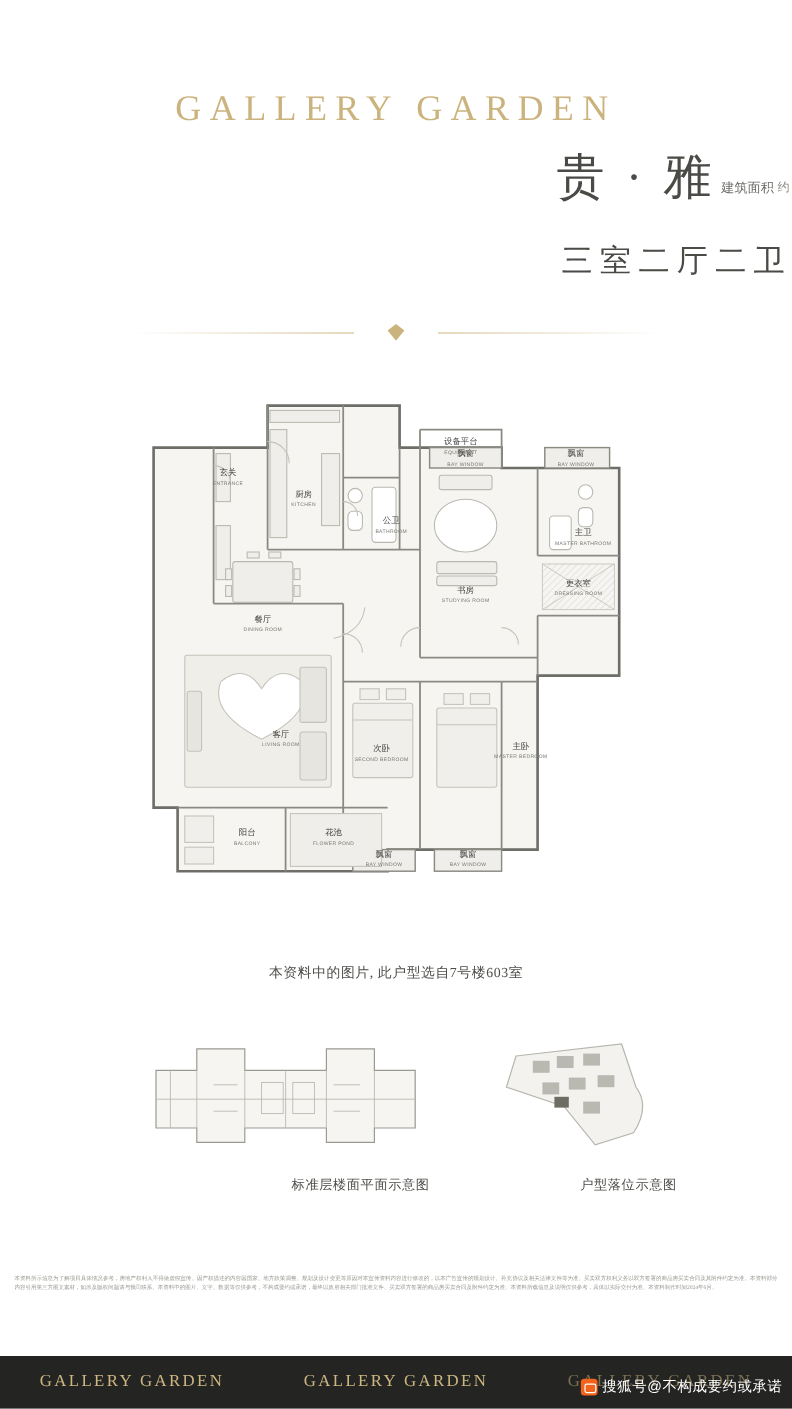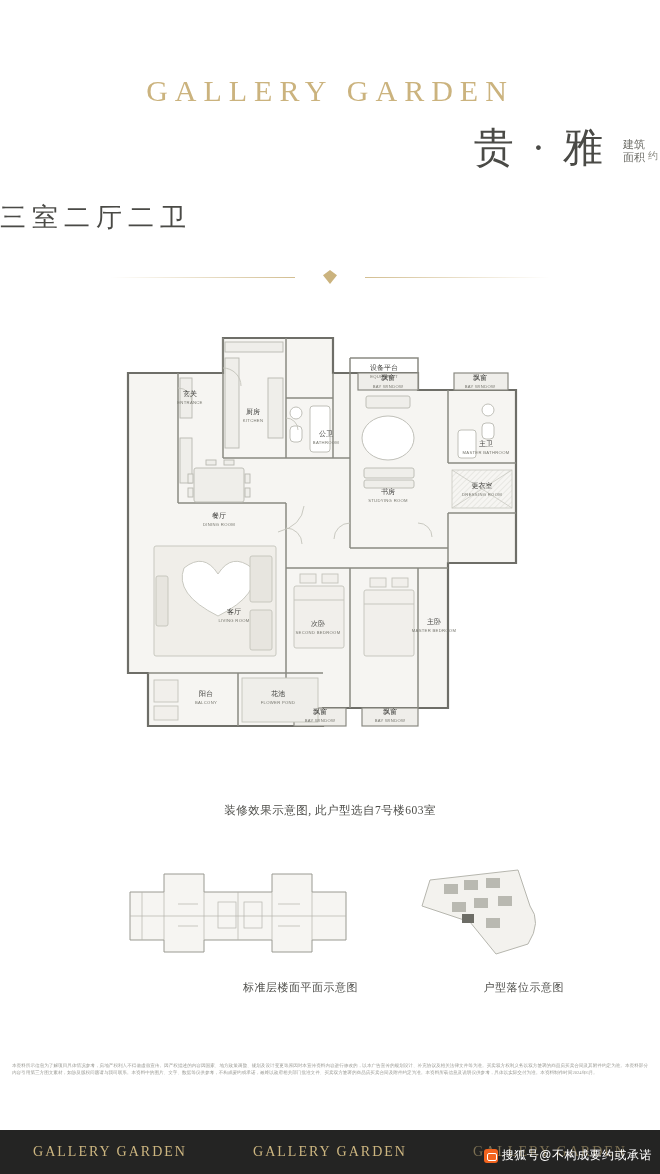--- a/index.html
+++ b/index.html
@@ -41,25 +41,25 @@
   .title-cn {
     font-size: 40px;
     letter-spacing: 4px;
     color: #4a4a46;
     font-family: "Liberation Serif", serif;
     line-height: 1;
     padding-bottom: 2px;
   }
   .area-label {
     display: flex;
-    flex-direction: column;
+    flex-direction: row;
     font-size: 11px;
     line-height: 13px;
     color: #6c6c66;
-    margin: 0 3px 6px 16px;
+    margin: 0 3px 6px 4px;
     text-align: center;
   }
   .area-approx {
     font-size: 10px;
     color: #8a8a82;
     margin: 0 2px 7px 0;
     align-self: flex-end;
   }
   .area-value {
     font-size: 44px;
@@ -70,21 +70,21 @@
   }
   .area-value sup {
     font-size: 20px;
     vertical-align: super;
   }
   .sub-title {
     position: absolute;
     top: 200px;
     left: 0;
     width: 660px;
-    text-align: left;
+    text-align: right;
     font-size: 26px;
     letter-spacing: 6px;
     color: #4a4a46;
   }
 
   
   .divider {
     position: absolute;
     top: 268px;
     left: 110px;
@@ -425,21 +425,21 @@
 
     <text class="rm-cn" x="88" y="378" text-anchor="middle">阳台</text>
     <text class="rm-en" x="88" y="386" text-anchor="middle">BALCONY</text>
 
     <text class="rm-cn" x="160" y="378" text-anchor="middle">花池</text>
     <text class="rm-en" x="160" y="386" text-anchor="middle">FLOWER POND</text>
   </g>
 </svg>
 </div>
 
-<div class="plan-caption">装修效果示意图, 此户型选自7号楼603室</div>
+<div class="plan-caption">本资料中的图片, 此户型选自7号楼603室</div>
 
 <div class="thumb thumb-a">
 <svg width="240" height="100" viewBox="0 0 240 100" xmlns="http://www.w3.org/2000/svg">
   <g stroke="#9a9a92" stroke-width="1" fill="#f6f5f2">
     <path d="M12 30 L46 30 L46 12 L86 12 L86 30 L154 30 L154 12 L194 12 L194 30 L228 30 L228 78 L194 78 L194 90 L154 90 L154 78 L86 78 L86 90 L46 90 L46 78 L12 78 Z"></path>
   </g>
   <g stroke="#b6b6ae" stroke-width="0.7" fill="none">
     <path d="M46 30 L46 78 M86 30 L86 78 M120 30 L120 78 M154 30 L154 78 M194 30 L194 78"></path>
     <path d="M12 54 L228 54"></path>
     <path d="M24 30 L24 78 M60 42 L80 42 M60 64 L80 64 M160 42 L182 42 M160 64 L182 64"></path>

